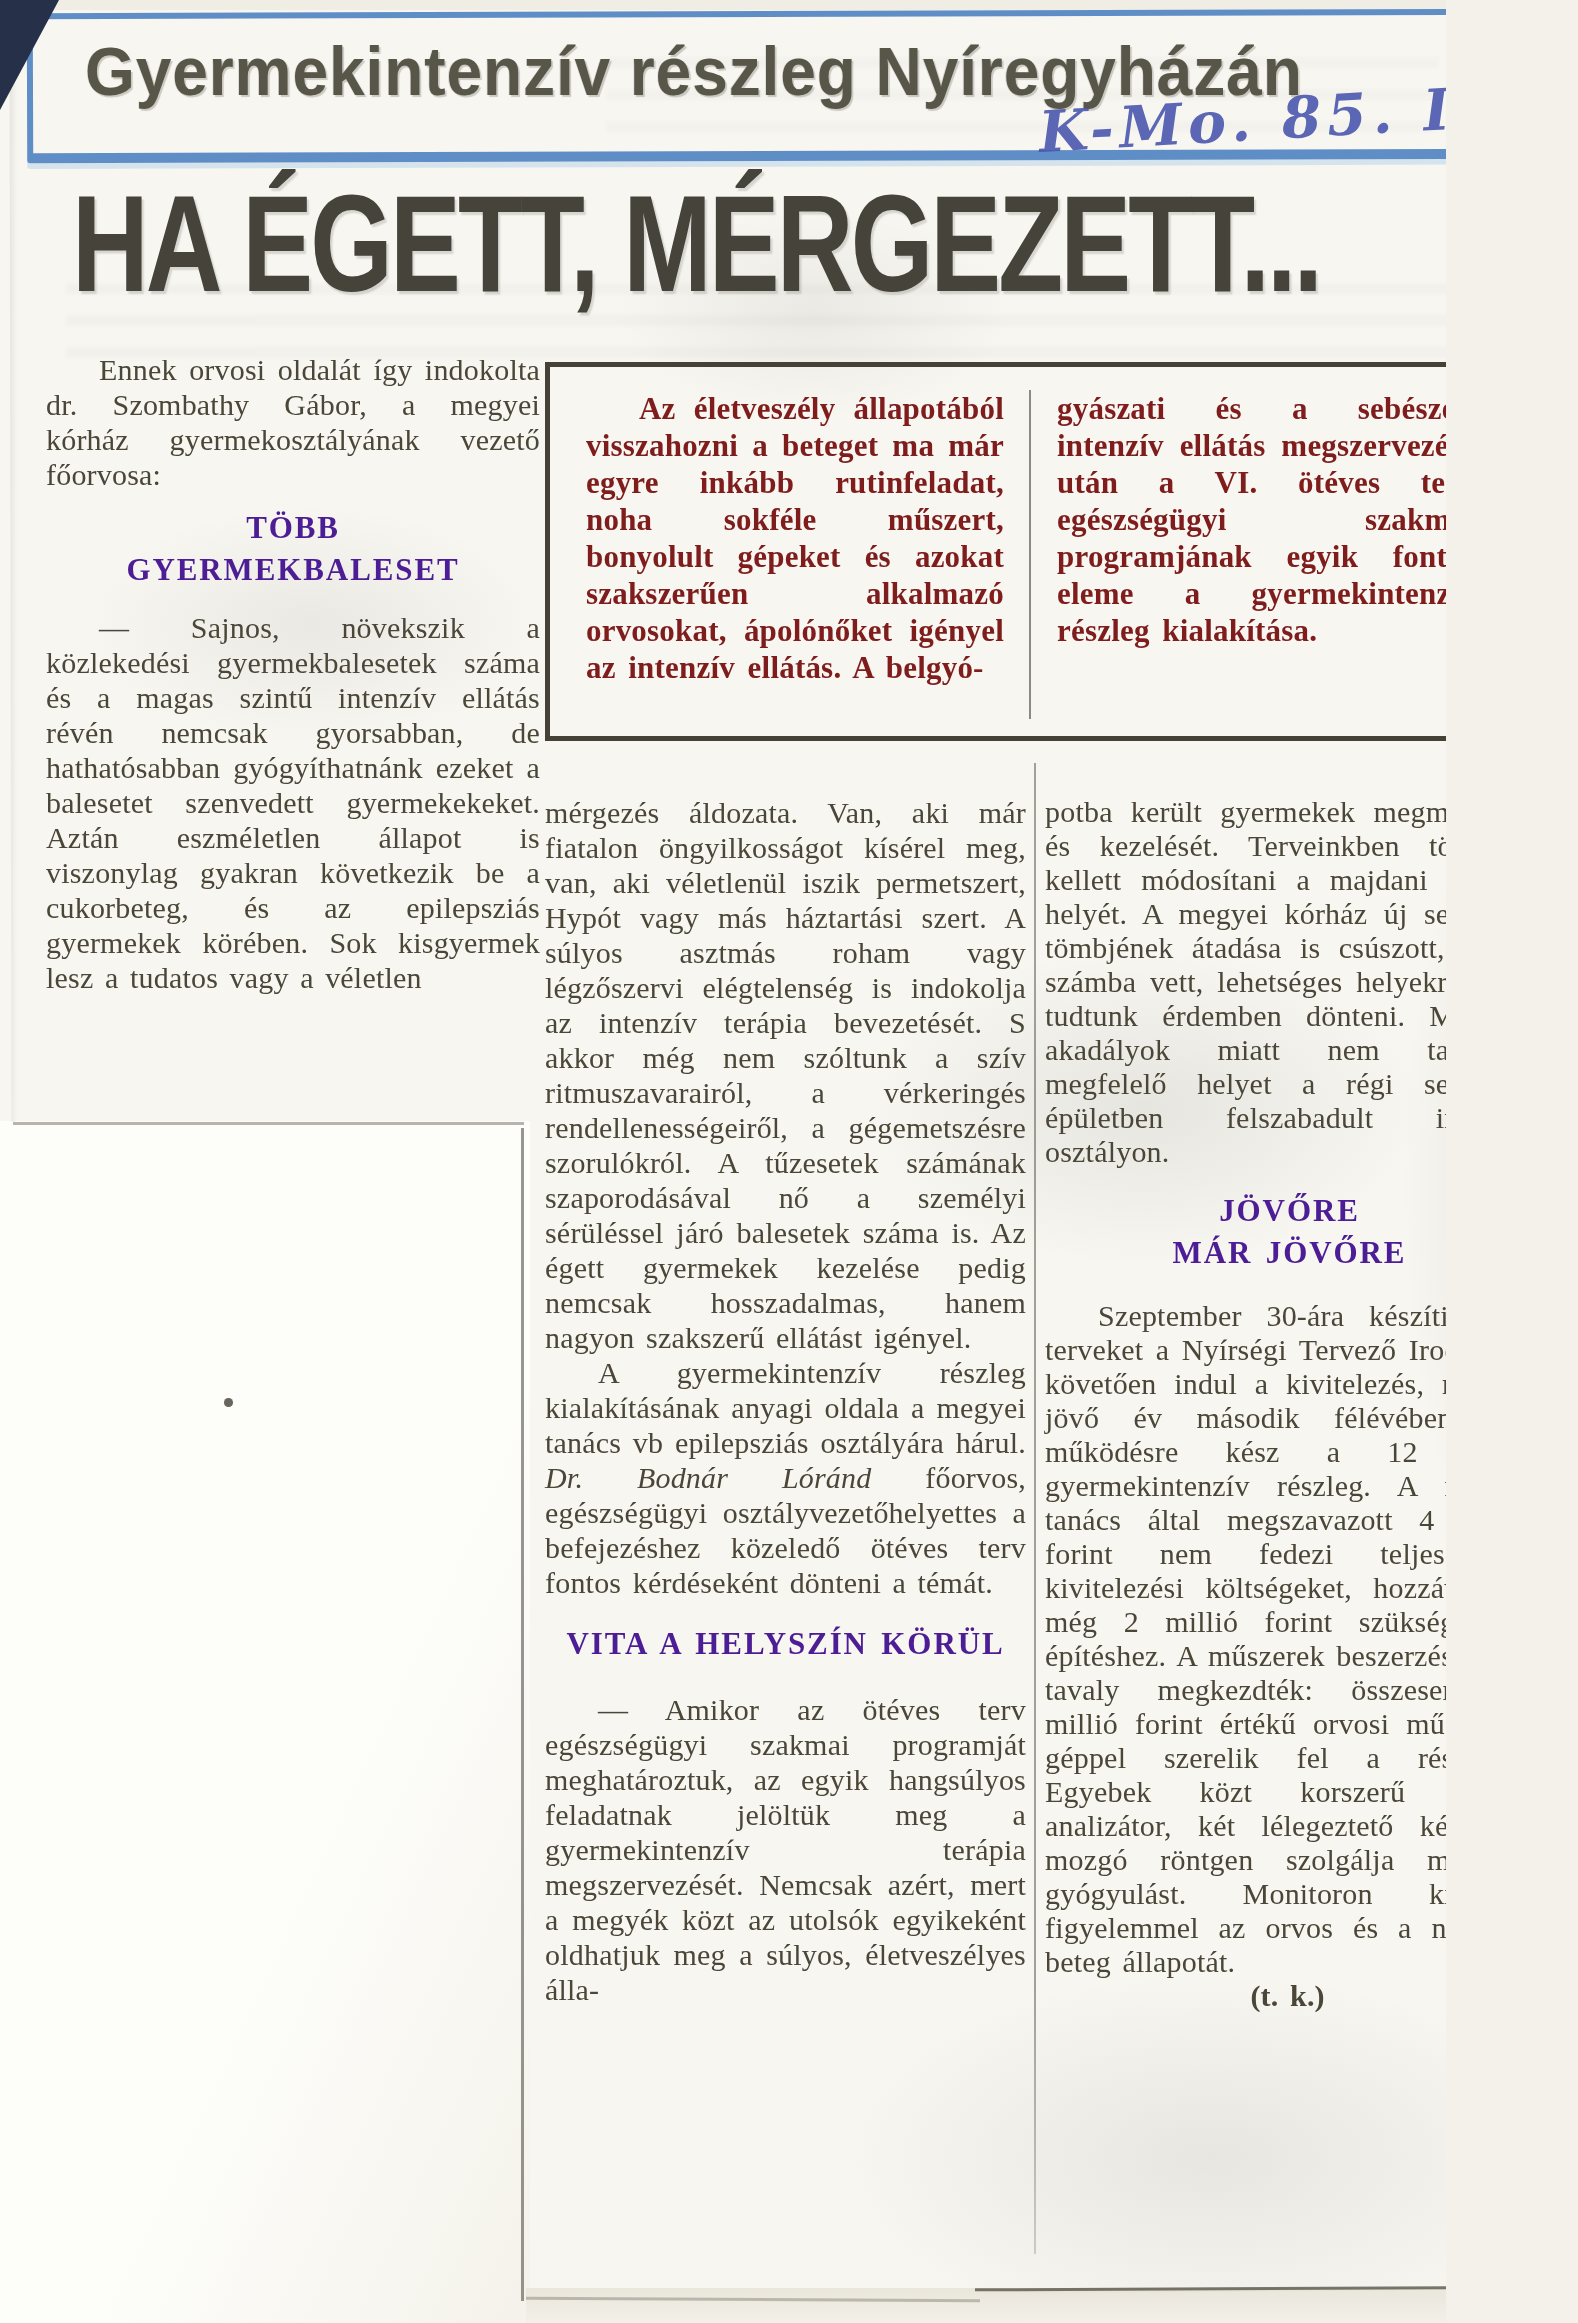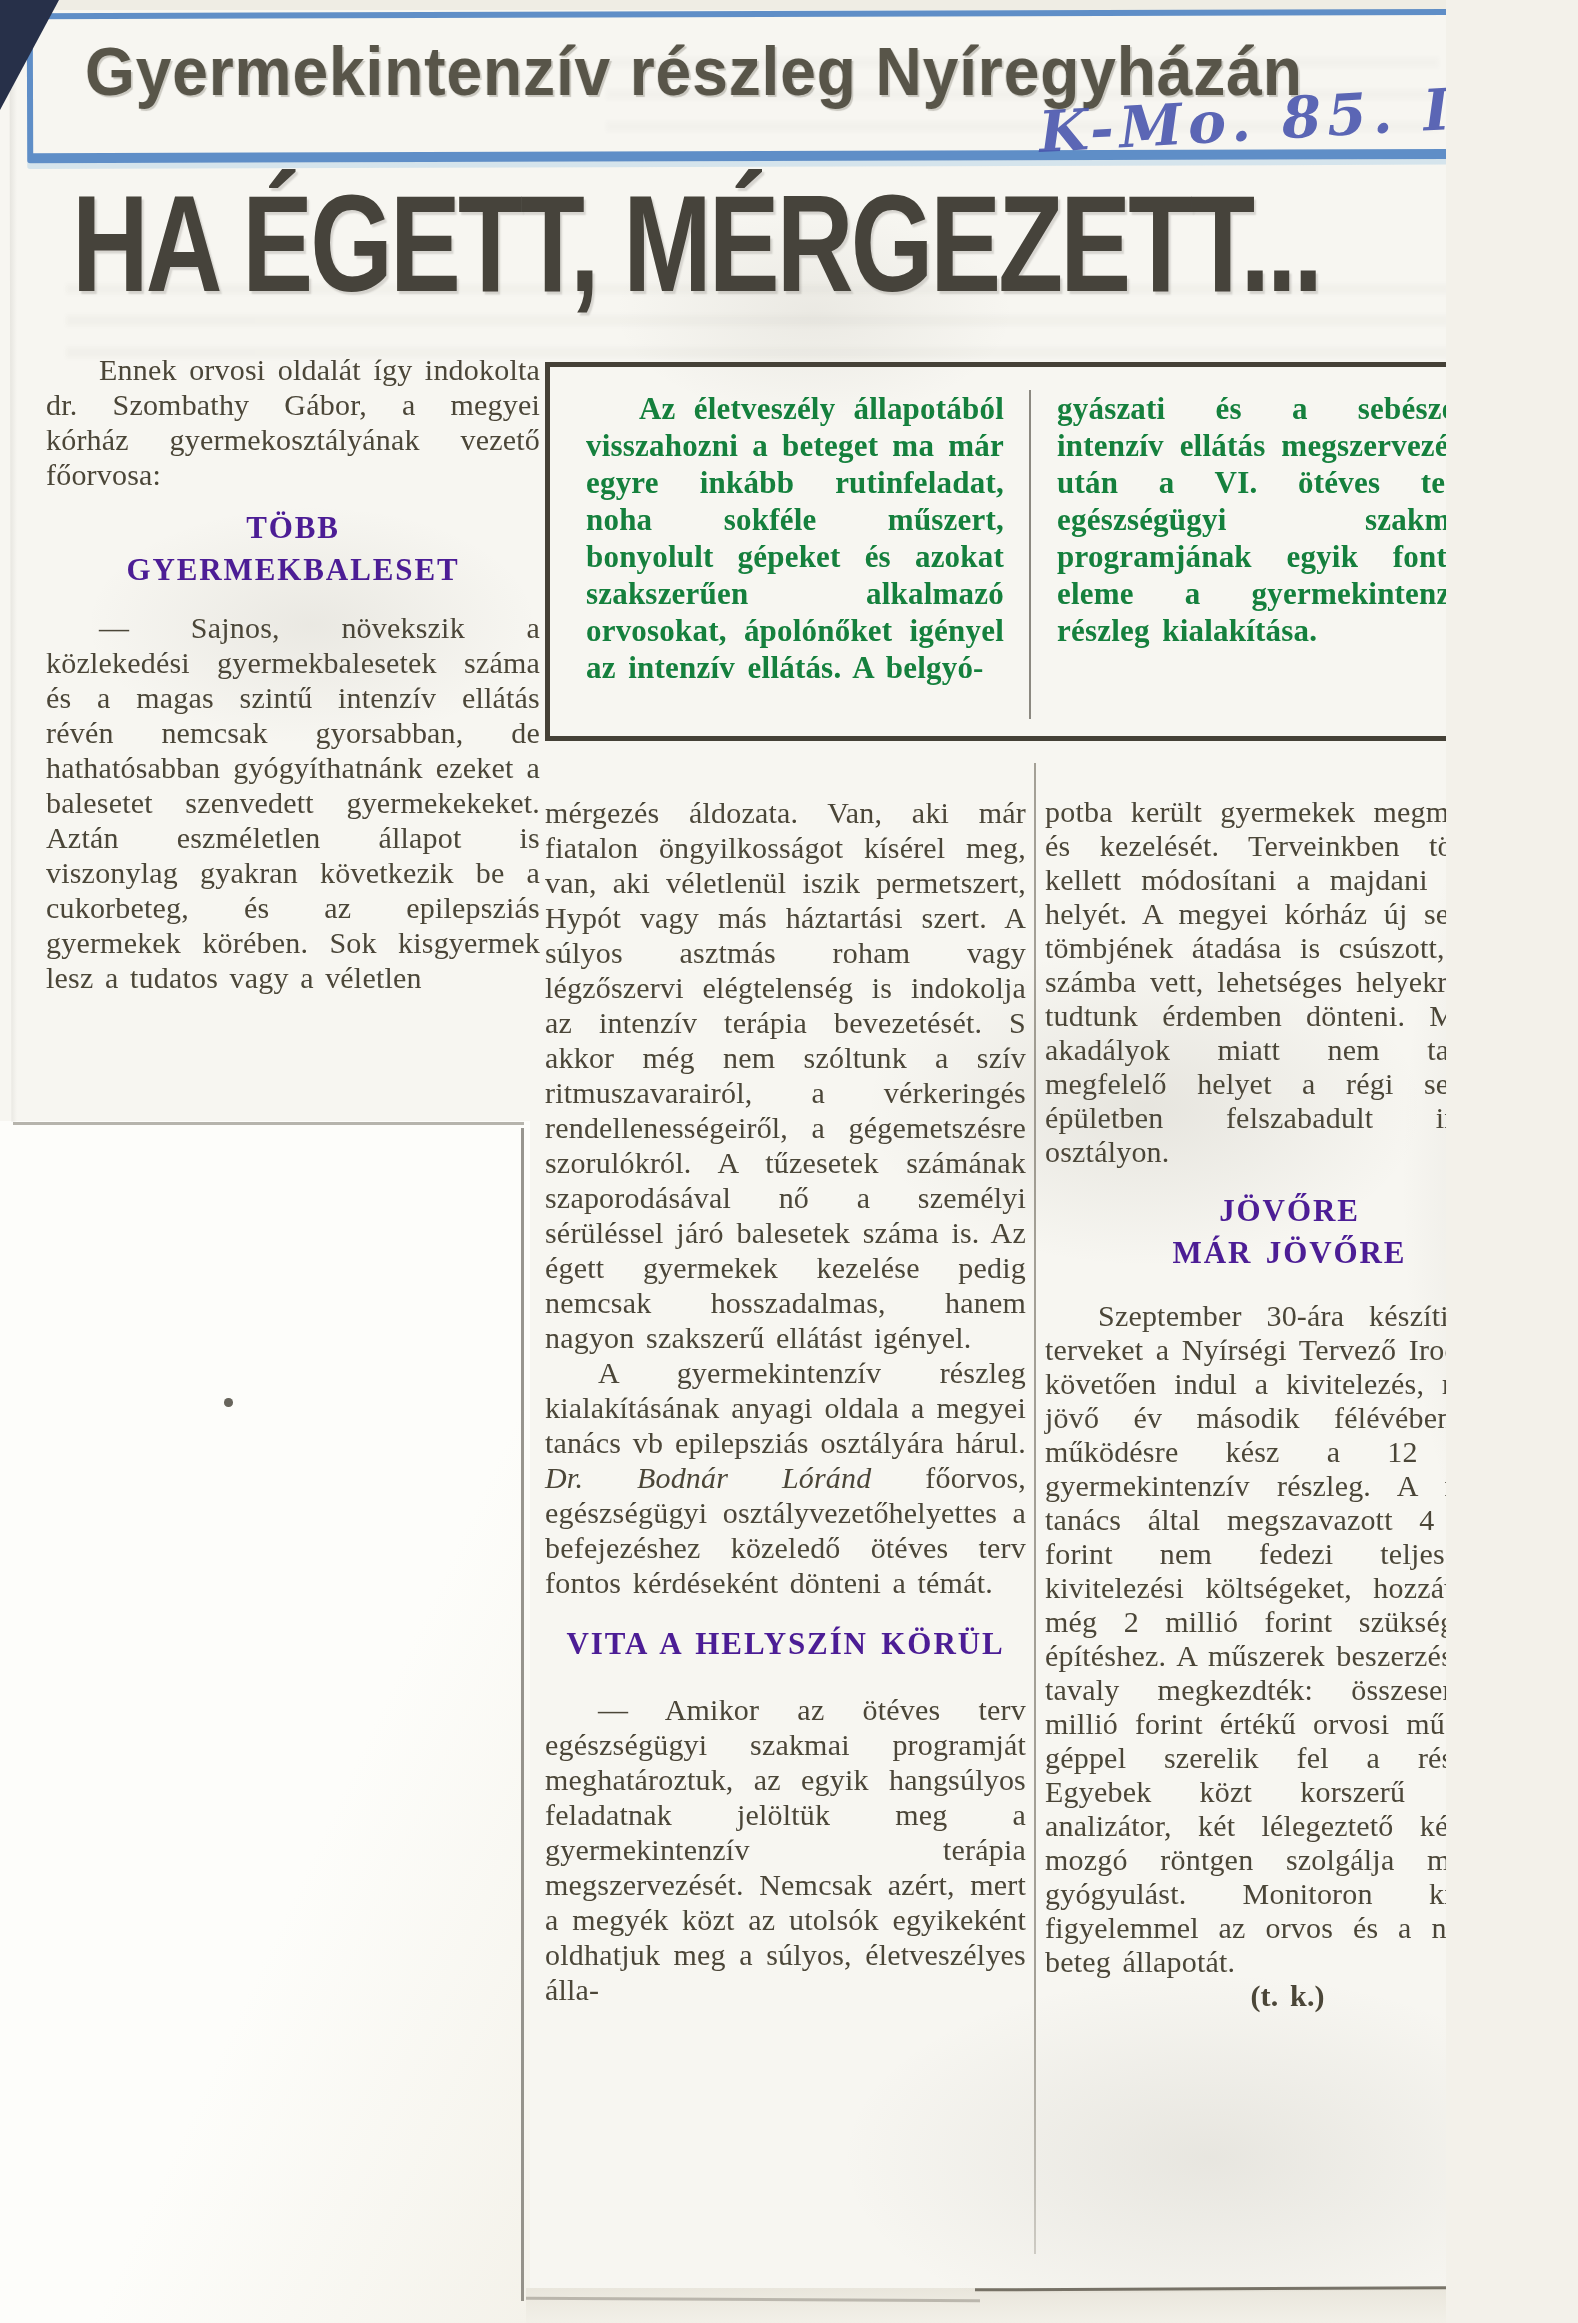--- a/index.html
+++ b/index.html
@@ -75,21 +75,21 @@
   .col-mid .subhead{margin:23px 0 26.5px;white-space:nowrap;}
   .col-right .subhead{margin:21px 0 24.6px;}
   .italic-name{font-style:italic;}
   .signature{text-align:center;font-weight:bold;font-size:30px;padding-right:3.8px;margin-top:5.7px;
     text-indent:0;}
 
   
   .lead-box{position:absolute;left:545px;top:362px;width:965px;height:379px;
     box-sizing:border-box;border:5.7px solid #454137;display:flex;
     padding:23px 30px 17px 36px;background:rgba(0,0,0,0);}
-  .lead-col{flex:1;text-align:justify;font-weight:bold;color:#15803d;
+  .lead-col{flex:1;text-align:justify;font-weight:bold;color:#7f1d1d;
     font-size:31px;line-height:37px;letter-spacing:0.2px;word-spacing:4.7px;}
   .lead-col p{margin:0;}
   .lead-col.first{padding-right:24.6px;}
   .lead-col.second{border-left:2.8px solid rgba(69,65,55,.6);padding-left:26.5px;}
 
   
   .rule-mid-right{position:absolute;left:1034px;top:763px;width:1.9px;height:1491px;
     background:linear-gradient(180deg,rgba(95,89,75,.55) 0 82%, rgba(95,89,75,.25));}
 </style>
 </head>

